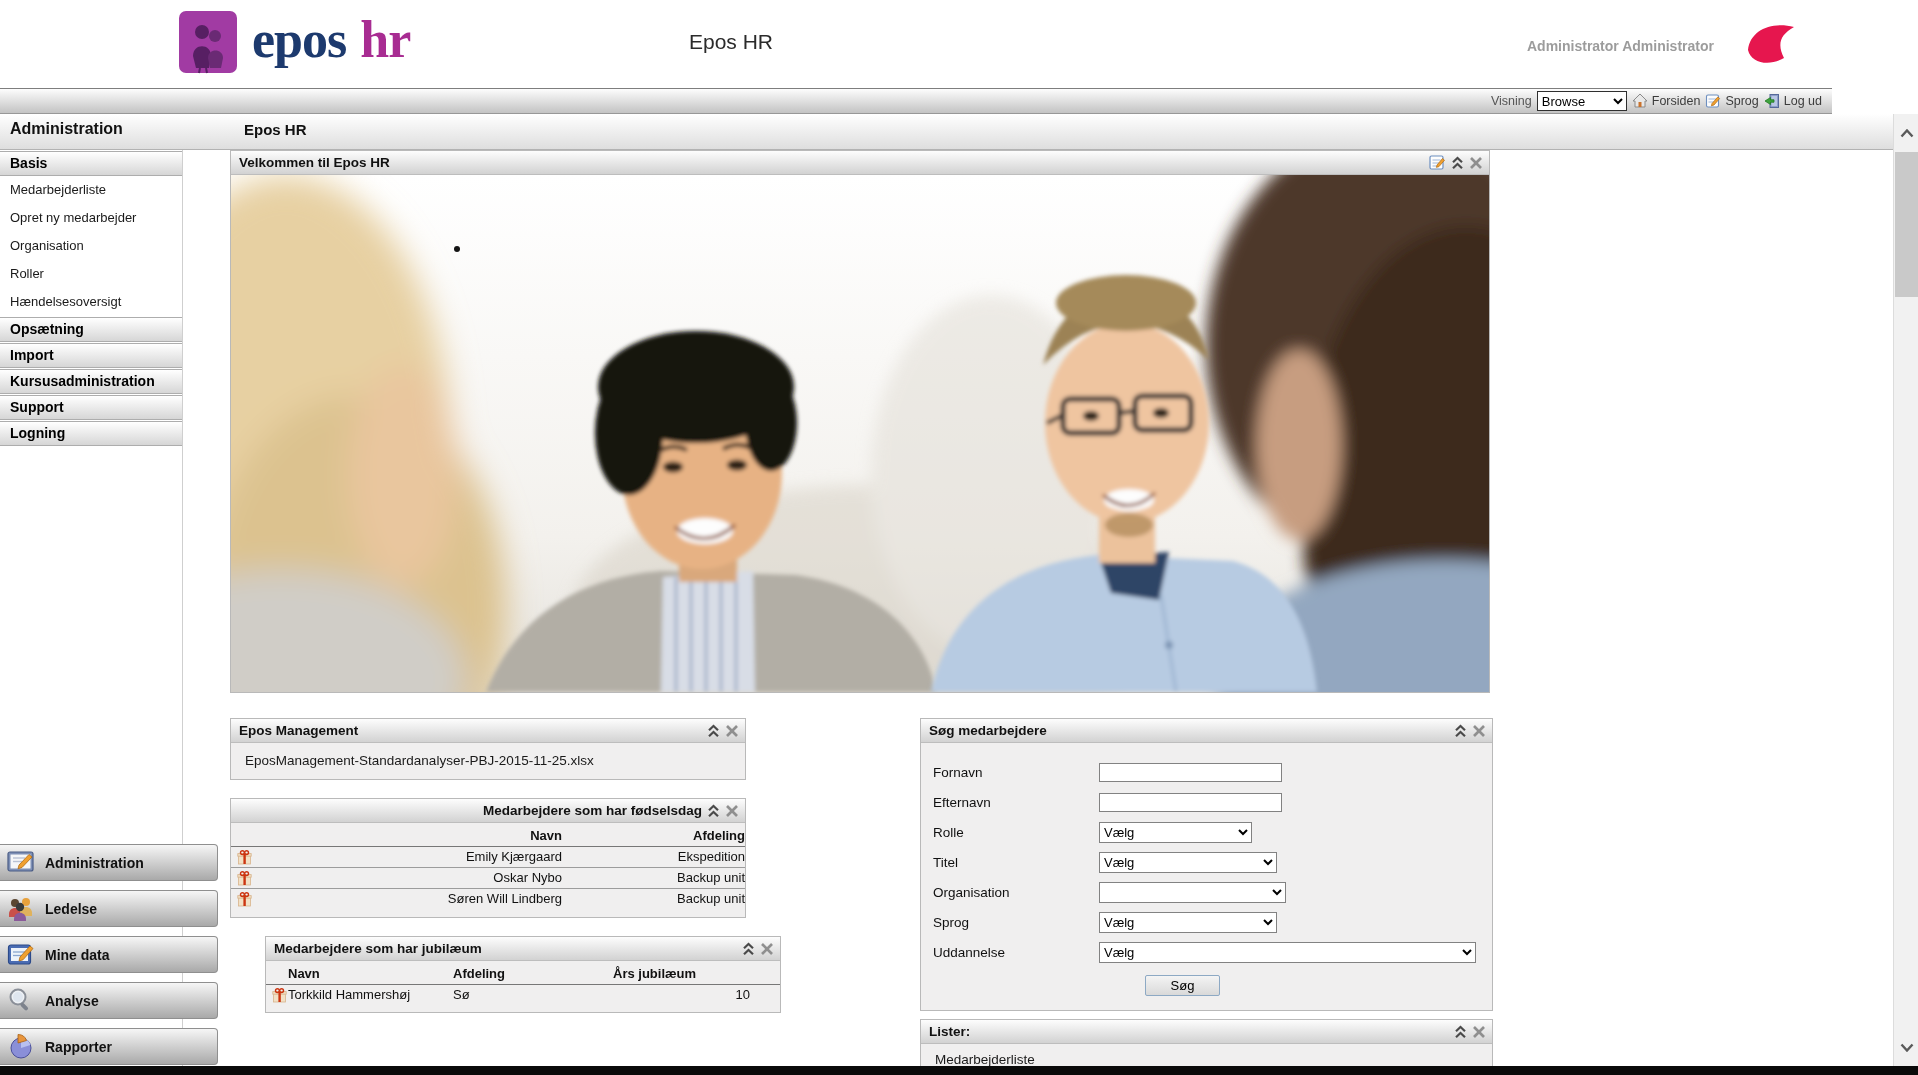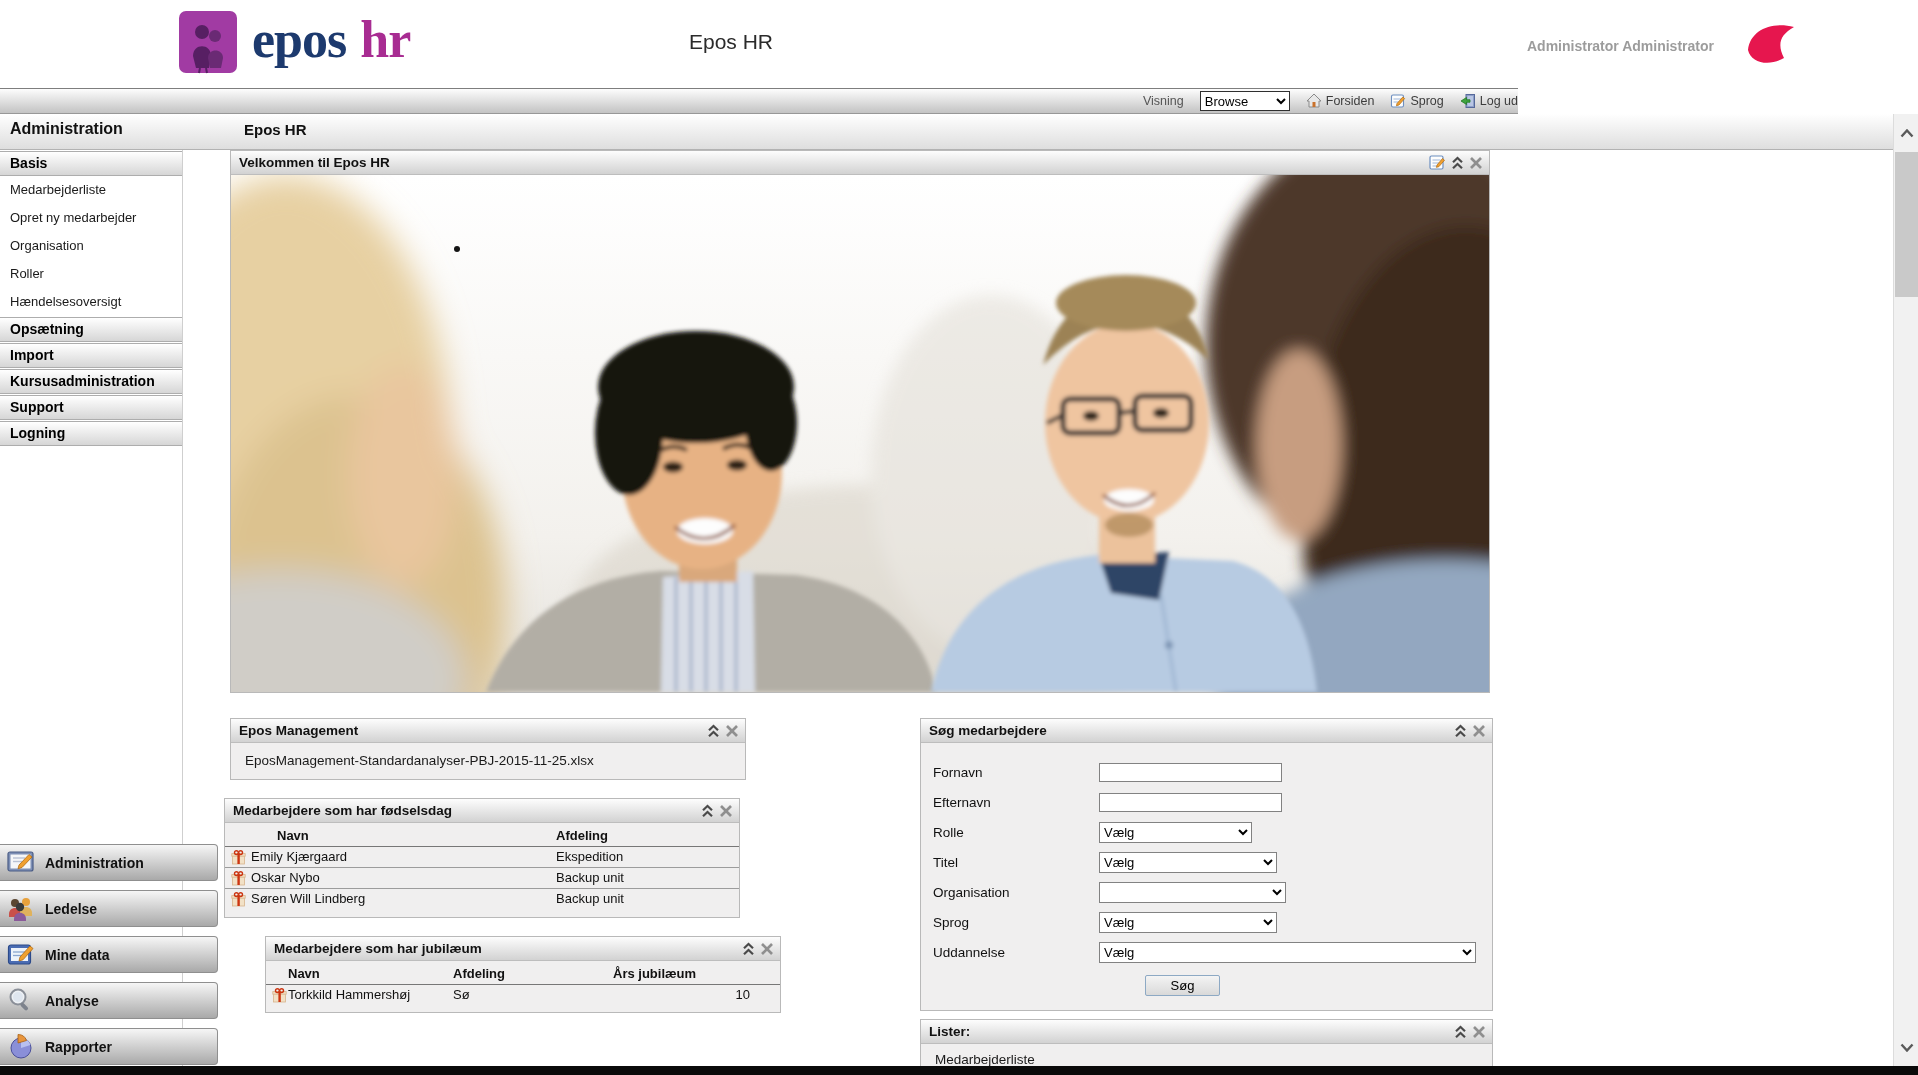--- a/index.html
+++ b/index.html
@@ -12,23 +12,23 @@
   .logo { position:absolute; left:178px; top:10px; display:flex; align-items:flex-start; }
   .logo-mark { width:60px; height:64px; margin-right:14px; }
   .logo-text { font-family:"Liberation Serif", serif; font-weight:bold; font-size:52px; line-height:60px; letter-spacing:-1px; }
   .logo-epos { color:#1d3a6e; }
   .logo-hr { color:#a82c92; margin-left:14px; }
   .app-title { position:absolute; left:689px; top:30px; font-size:21px; color:#2b2b2b; }
   .user-name { position:absolute; left:1527px; top:38px; width:200px; font-size:14px; font-weight:bold; color:#9c9c9c; white-space:nowrap; }
   .swoosh { position:absolute; left:1744px; top:20px; width:52px; height:44px; }
 
   
-  .toolbar { position:absolute; left:0; top:88px; width:1518px; height:26px;
+  .toolbar { position:absolute; left:0; top:88px; width:1832px; height:26px;
     background:linear-gradient(#fdfdfd,#c3c3c3); border-top:1px solid #7e7e7e; border-bottom:1px solid #979797;
-    display:flex; justify-content:flex-end; align-items:center; gap:16px; font-size:12.5px; color:#3c3c3c; }
+    display:flex; justify-content:flex-end; align-items:center; gap:5px; padding-right:10px; font-size:12.5px; color:#3c3c3c; }
   .visning { color:#555; }
   .view-select { width:90px; height:20px; font-size:13px; border:1px solid #2f2f2f; background:#fff; font-family:"Liberation Sans",sans-serif; }
   .tool-btn { display:flex; align-items:center; gap:4px; cursor:pointer; }
   .tool-btn svg { width:16px; height:16px; }
 
   
   .page-strip { position:absolute; left:0; top:114px; width:1918px; height:36px;
     background:linear-gradient(#ffffff,#dedede); border-bottom:1px solid #b2b2b2; }
   .sidebar-title { position:absolute; left:10px; top:120px; font-size:16px; font-weight:bold; color:#111; }
   .page-title { position:absolute; left:244px; top:121px; font-size:15px; font-weight:bold; color:#111; }
@@ -54,21 +54,21 @@
   .panel-title { flex:1; font-size:13.5px; font-weight:bold; color:#111; }
   .ph-icon { margin-left:5px; cursor:pointer; display:flex; align-items:center; }
   .ph-icon svg { display:block; }
 
   .p-welcome { left:230px; top:150px; width:1260px; height:543px; }
   .photo { width:1258px; height:517px; display:block; }
 
   .p-mgmt { left:230px; top:718px; width:516px; height:62px; }
   .mgmt-file { padding:10px 0 0 14px; font-size:13.5px; color:#1a1a1a; cursor:pointer; }
 
-  .p-birthday { left:224px; top:798px; width:516px; height:120px; }
+  .p-birthday { left:230px; top:798px; width:516px; height:120px;text-align:right; }
   .p-jubilee  { left:230px; top:936px; width:516px; height:77px;margin-left:35px; }
   .p-search   { left:920px; top:718px; width:573px; height:293px; }
   .p-lists    { left:920px; top:1019px; width:573px; height:48px; }
 
   
   .mini-table { margin-top:3px; font-size:13px; color:#111; }
   .t-row { display:grid; align-items:center; height:21px; }
   .t-head { font-weight:bold; }
   .t-head > div { border-bottom:1px solid #777; height:21px; line-height:20px; }
   .t-body .t-row > div { border-bottom:1px solid #9c9c9c; height:21px; line-height:20px; }

